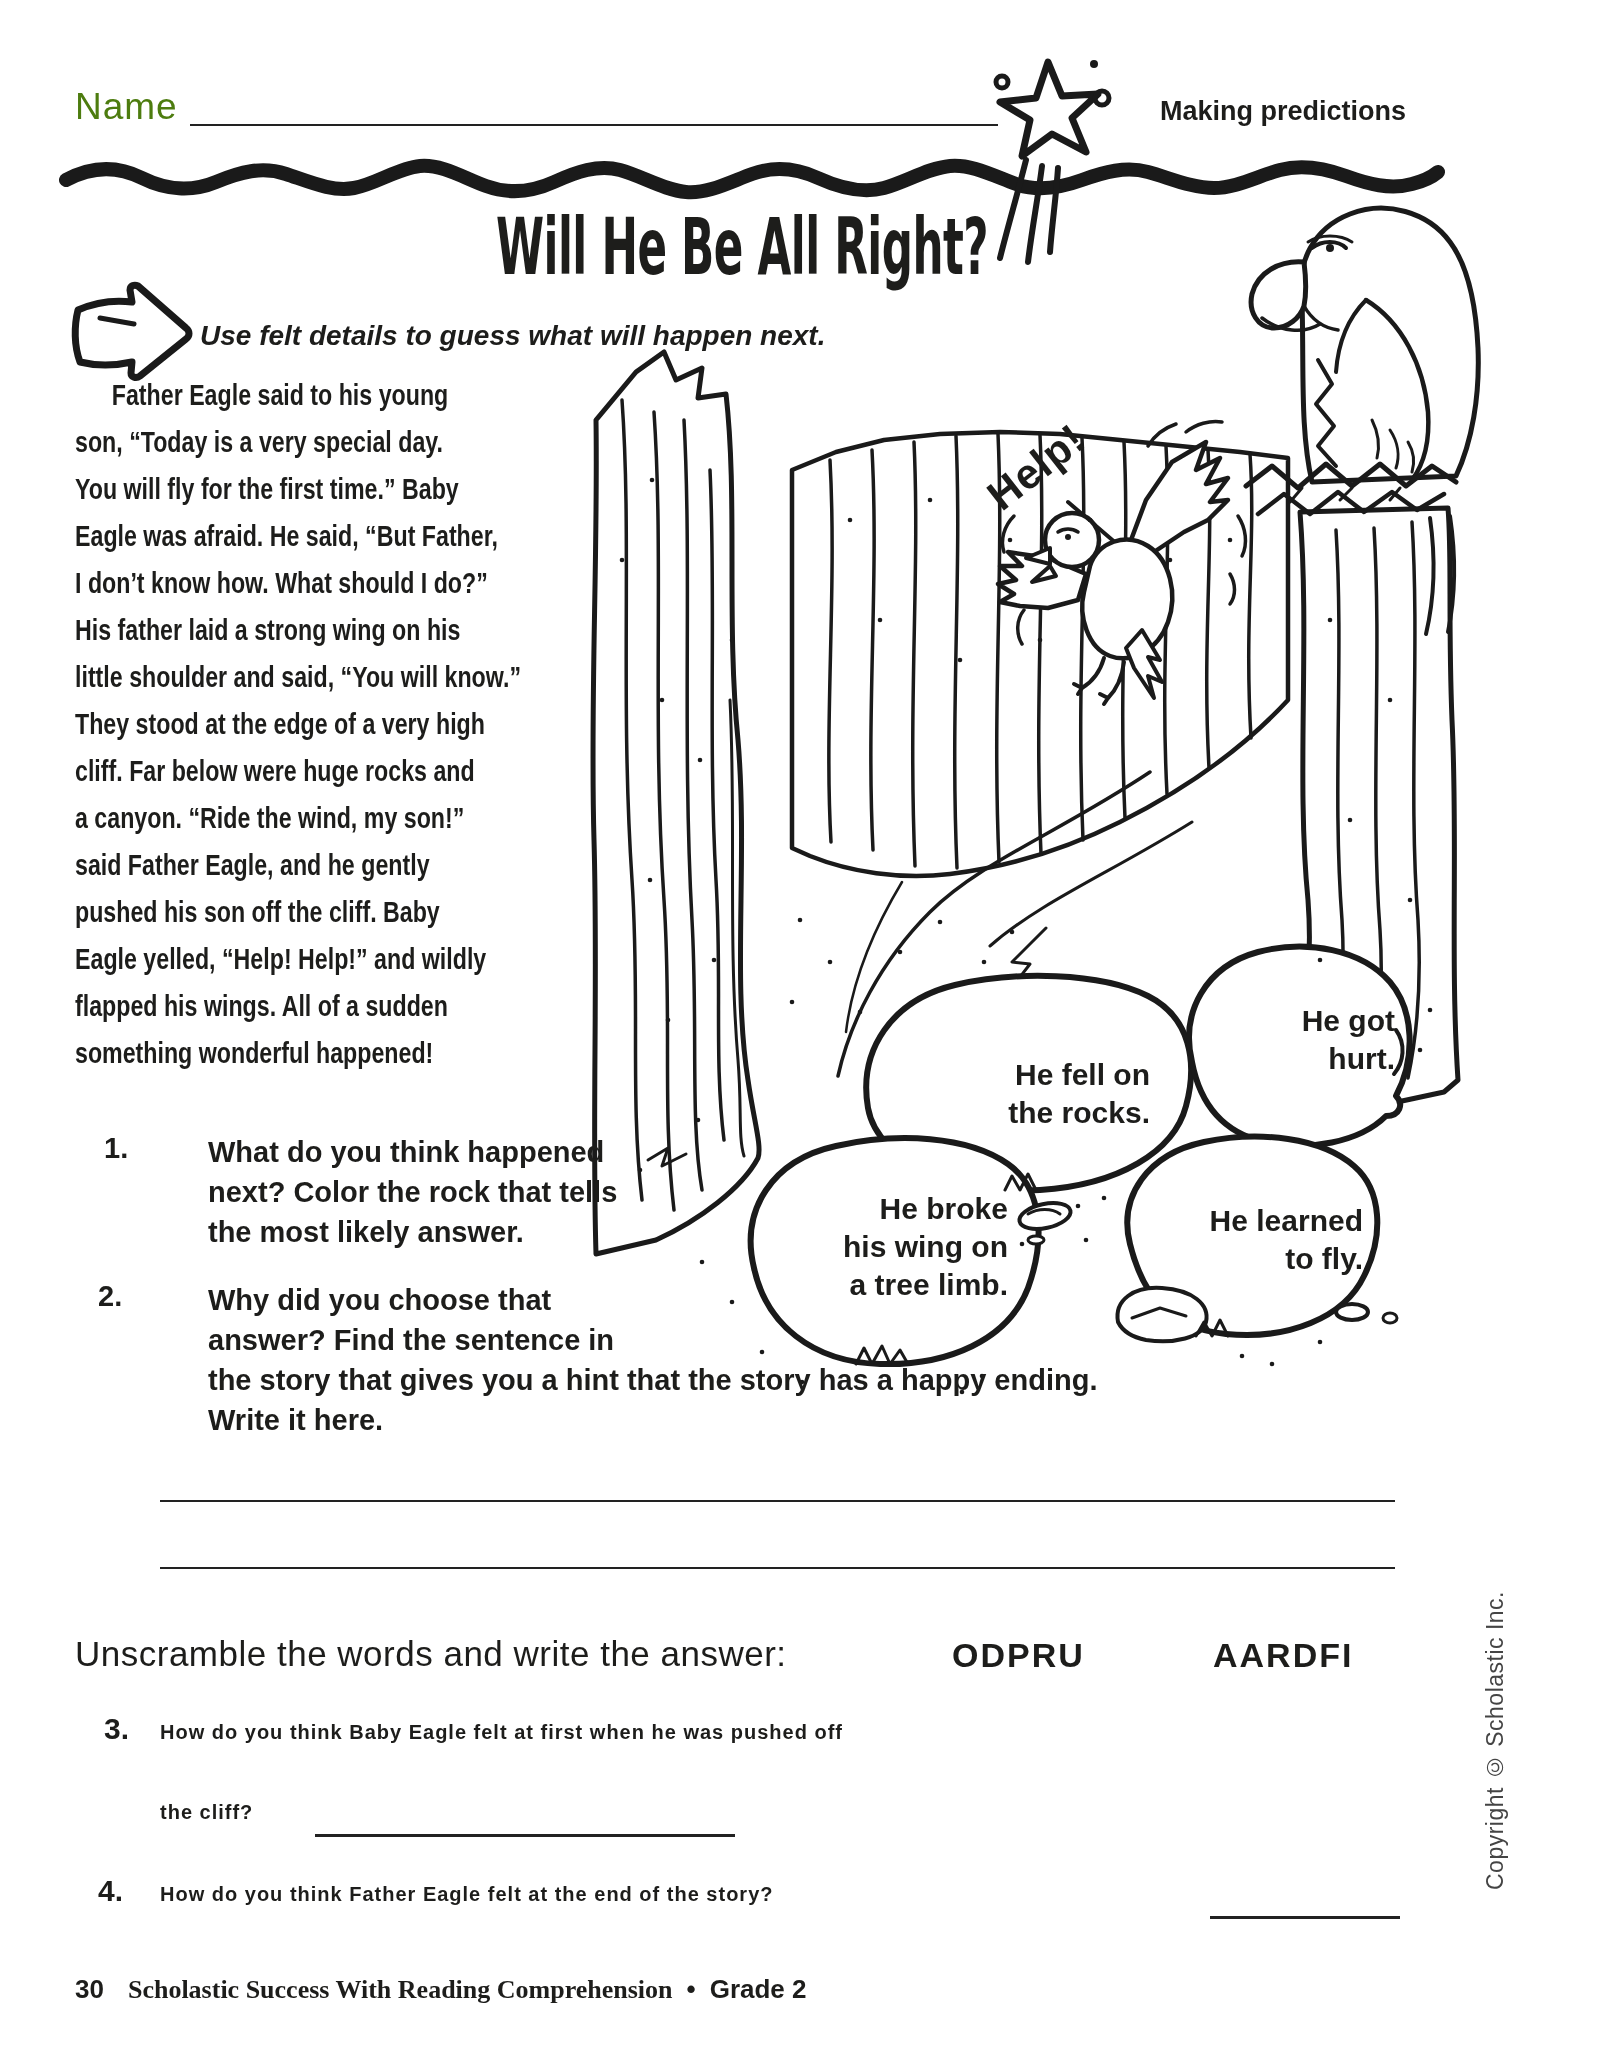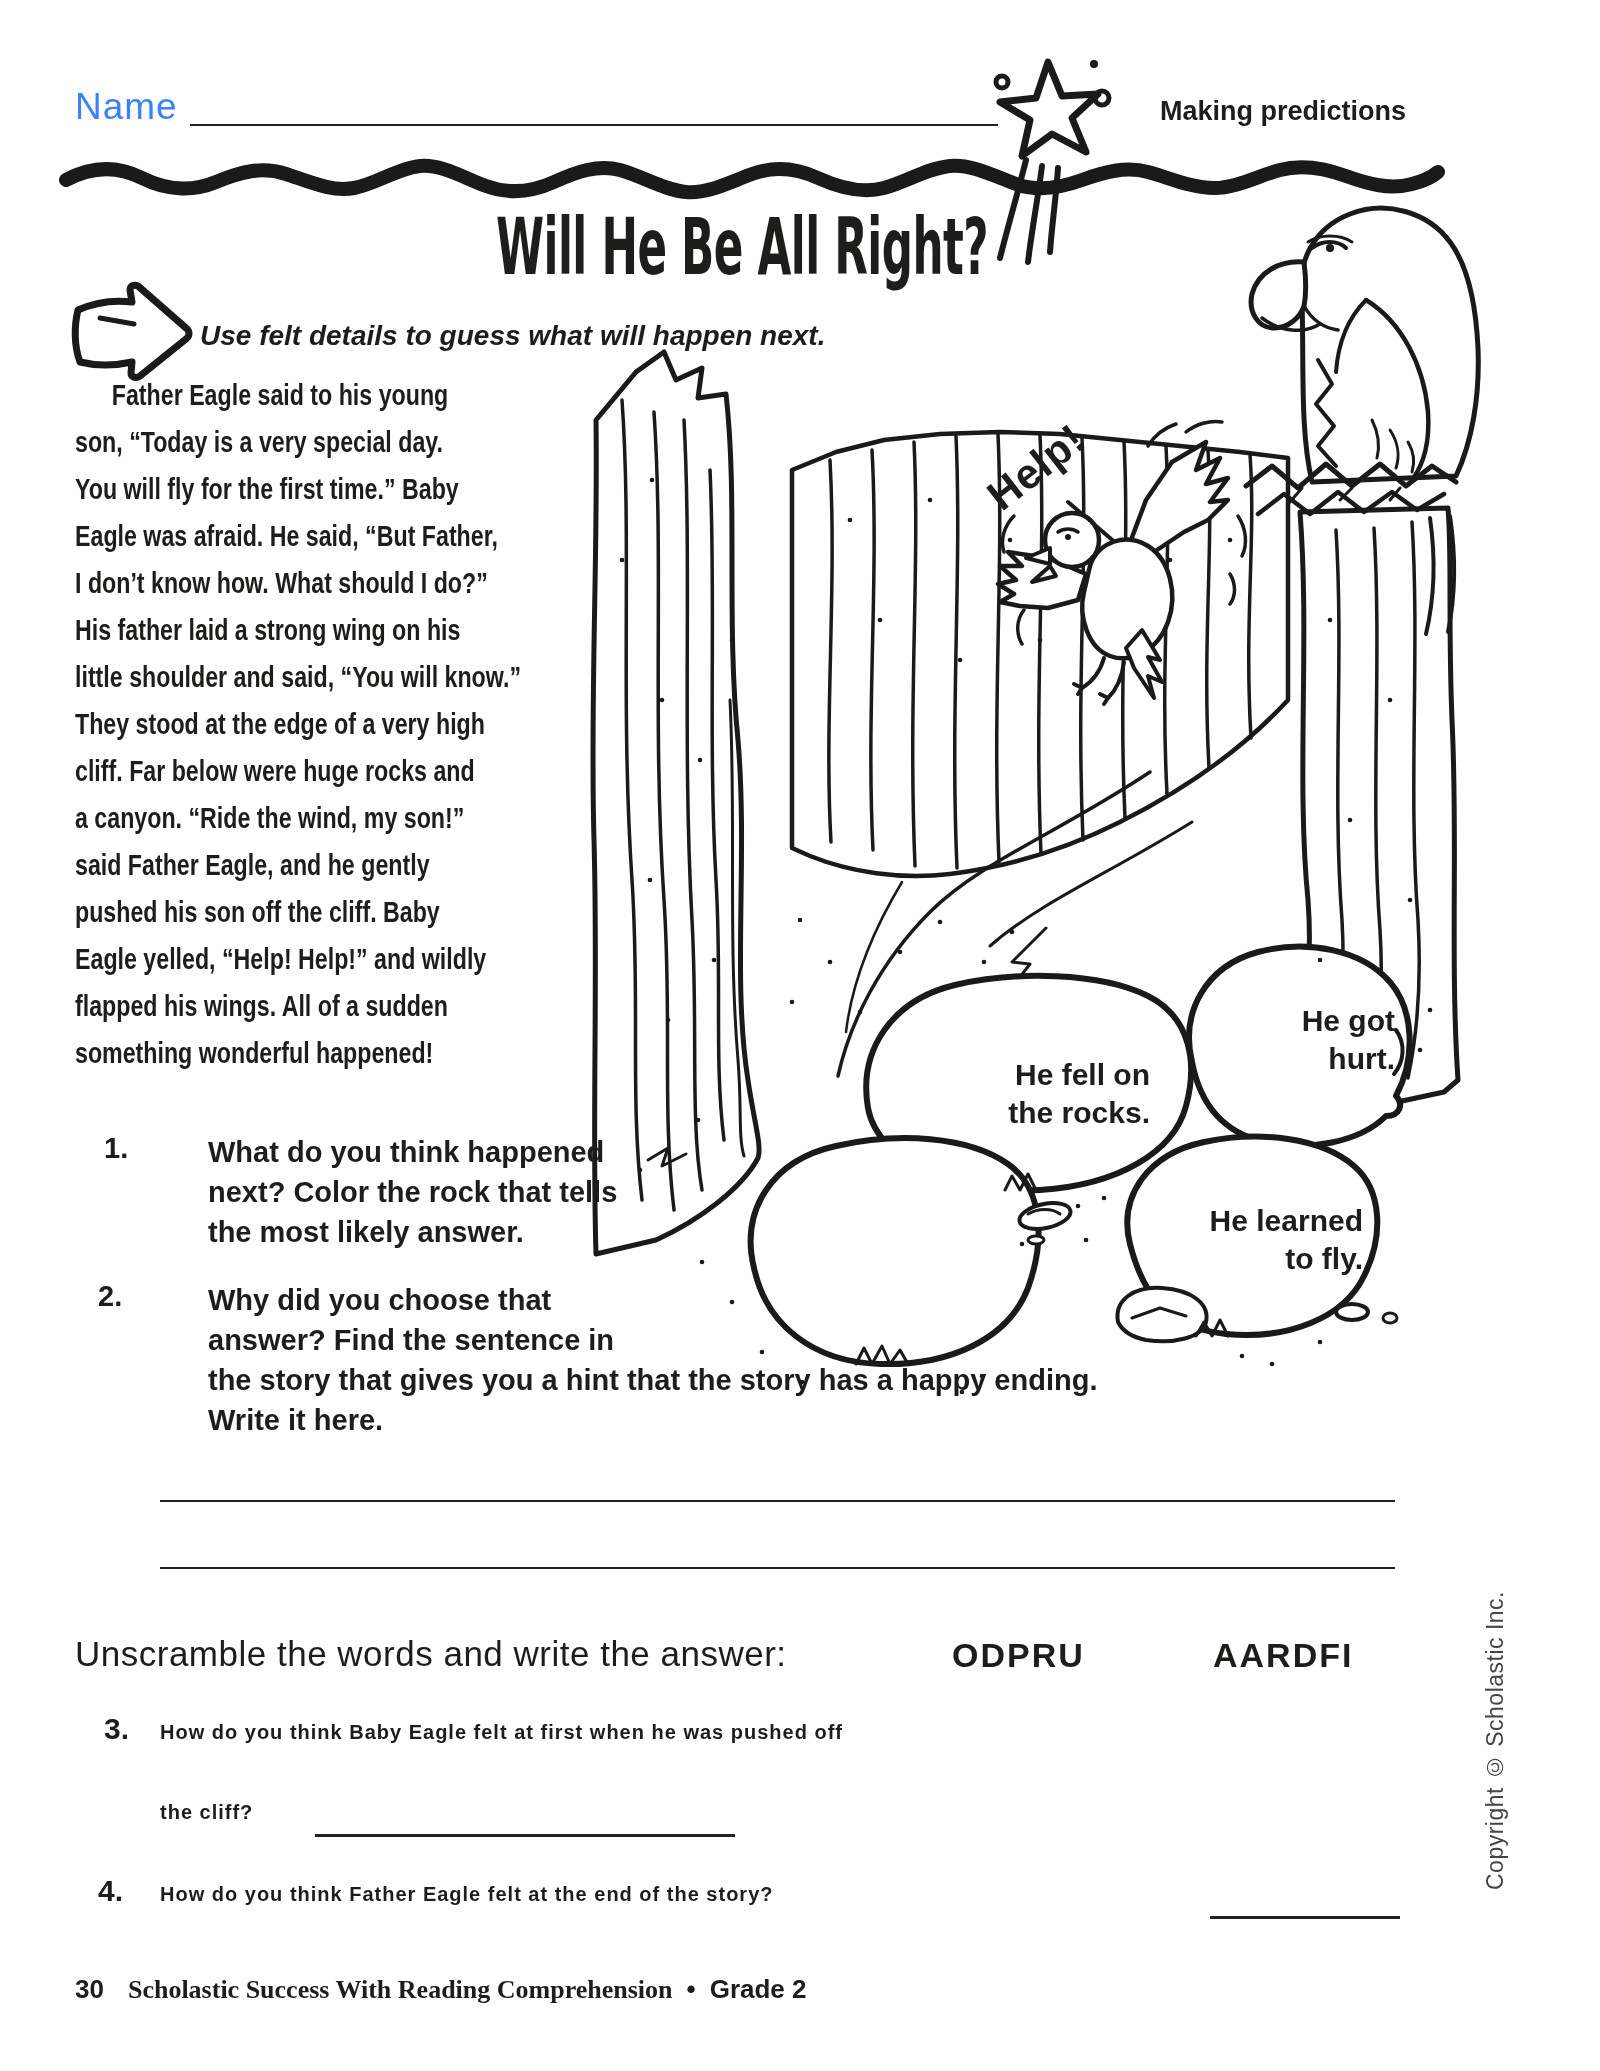--- a/index.html
+++ b/index.html
@@ -1,20 +1,20 @@
 <!DOCTYPE html>
 <html><head>
 <meta charset="utf-8">
 <style>
   html,body{margin:0;padding:0;background:#e8e8e8;}
   .page{position:relative;width:1600px;height:2071px;background:#ffffff;
         font-family:"Liberation Sans",sans-serif;color:#1d1d1b;overflow:hidden;margin:0 auto;}
   .art{position:absolute;left:0;top:0;z-index:1;}
   .txt{position:absolute;z-index:2;}
-  .name-label{font-size:37px;letter-spacing:1px;font-weight:normal;color:#3b82f6;}
+  .name-label{font-size:37px;letter-spacing:1px;font-weight:normal;color:#4d7c0f;}
   .topic{font-size:27px;font-weight:bold;}
   .title{font-family:"DejaVu Sans",sans-serif;font-weight:bold;font-size:78px;
          letter-spacing:-1px;transform:scaleX(0.56);white-space:nowrap;text-align:center;}
   .subtitle{font-size:28px;font-style:italic;font-weight:600;}
   .story{font-size:29px;font-weight:bold;line-height:47px;white-space:pre-line;
          transform:scaleX(0.80);transform-origin:0 0;text-indent:46px;}
   .qnum{font-size:29px;font-weight:bold;}
   .qtext{font-size:29px;font-weight:bold;line-height:40px;white-space:pre-line;margin-left:48px;}
   .qtext-wide{font-size:20px;font-weight:bold;letter-spacing:1px;line-height:40px;white-space:pre-line;}
   .rock-label{font-size:30px;font-weight:bold;line-height:38px;text-align:right;white-space:pre-line;}
@@ -239,20 +239,23 @@
 pushed his son off the cliff. Baby
 Eagle yelled, “Help! Help!” and wildly
 flapped his wings. All of a sudden
 something wonderful happened!</div>
 
   <div class="txt help" style="left:975px;top:425px;width:170px">Help!</div>
   <div class="txt rock-label" style="left:900px;top:1056px;width:250px">He fell on
 the rocks.</div>
   <div class="txt rock-label" style="left:1200px;top:1002px;width:195px">He got
 hurt.</div>
+  <div class="txt rock-label" style="left:772px;top:1190px;width:236px">He broke
+his wing on
+a tree limb.</div>
   <div class="txt rock-label" style="left:1128px;top:1202px;width:235px">He learned
 to fly.</div>
 
   <div class="txt qnum" style="left:104px;top:1132px">1.</div>
   <div class="txt qtext" style="left:160px;top:1132px;width:560px">What do you think happened
 next? Color the rock that tells
 the most likely answer.</div>
 
   <div class="txt qnum" style="left:98px;top:1280px">2.</div>
   <div class="txt qtext" style="left:160px;top:1280px;width:1240px">Why did you choose that

